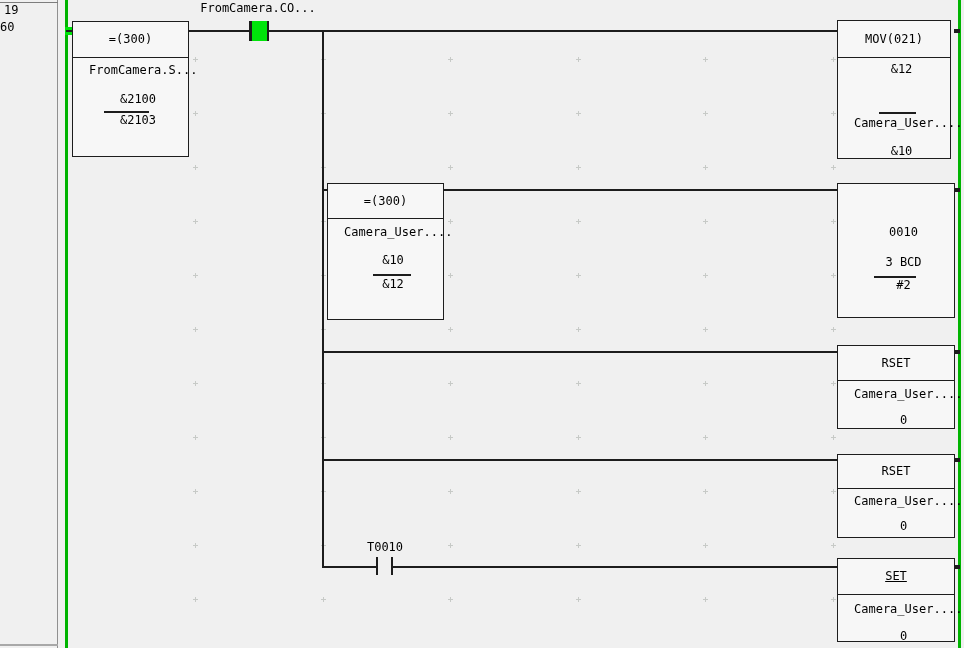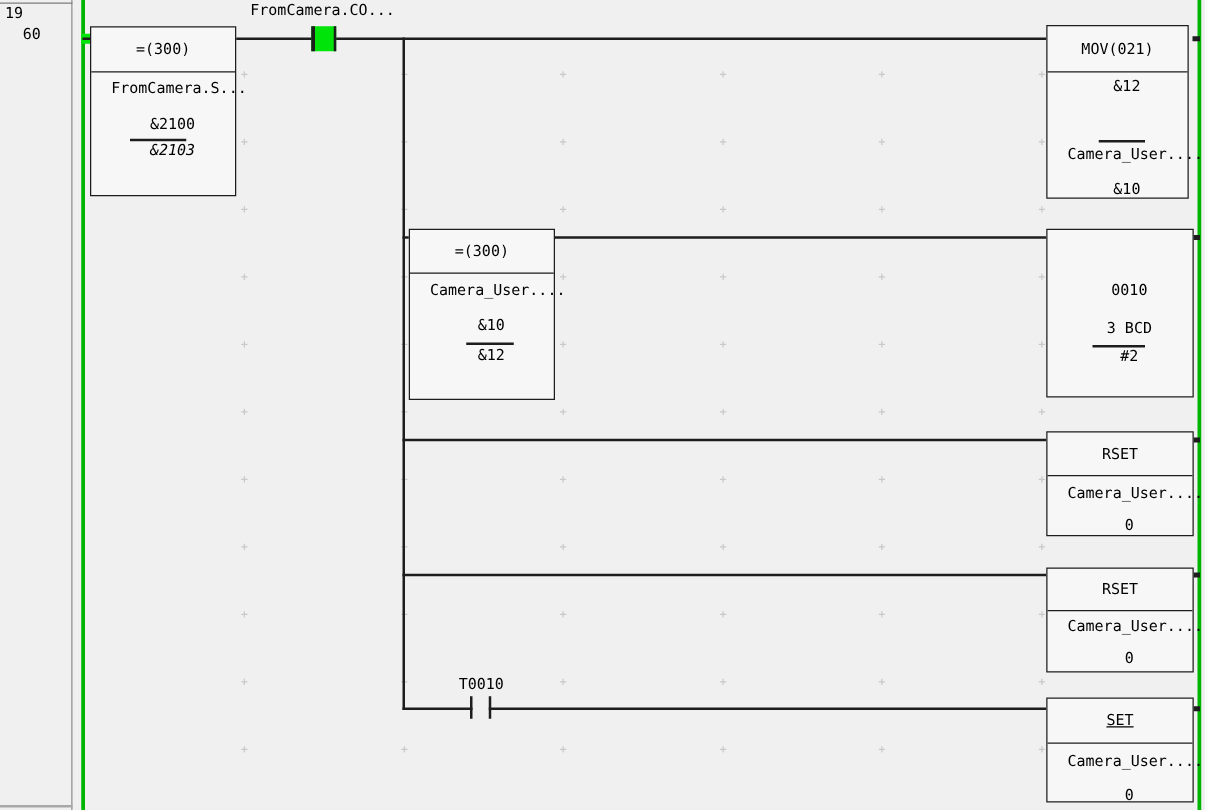--- a/index.html
+++ b/index.html
@@ -10,21 +10,21 @@
     font-size:12px;color:#000;
   }
   
   .margin{
     position:absolute;left:0;top:0;width:58px;height:648px;
     background:#f0f0f0;border-right:1.5px solid #909090;box-sizing:border-box;
   }
   .margin-top-border{position:absolute;left:0;top:2px;width:58px;height:1px;background:#7d7d7d;}
   .margin-bottom-border{position:absolute;left:0;top:644px;width:58px;height:1.5px;background:#a8a8a8;}
   .rung-number{position:absolute;left:4px;top:3px;line-height:14px;}
-  .step-number{position:absolute;left:0;top:20px;width:51px;text-align:center;line-height:14px;}
+  .step-number{position:absolute;left:0;top:20px;width:51px;text-align:left;line-height:14px;}
 
   .rail{position:absolute;top:0;width:2.5px;height:648px;}
   .grid-dot{position:absolute;width:5px;height:5px;
     background:
       linear-gradient(#c7cac7,#c7cac7) center/5px 1px no-repeat,
       linear-gradient(#c7cac7,#c7cac7) center/1px 5px no-repeat;}
   .wire{position:absolute;background:#1d1d1d;}
   .tick{position:absolute;background:#1d1d1d;}
   .stub{position:absolute;}
   .block{
@@ -127,21 +127,21 @@
       <div class="tick" style="left: 954px; top: 29px; width: 5.5px; height: 4px;"></div>
       <div class="tick" style="left: 954px; top: 188px; width: 5.5px; height: 4px;"></div>
       <div class="tick" style="left: 954px; top: 350px; width: 5.5px; height: 4px;"></div>
       <div class="tick" style="left: 954px; top: 458px; width: 5.5px; height: 4px;"></div>
       <div class="tick" style="left: 954px; top: 565px; width: 5.5px; height: 4px;"></div>
       <div class="block" style="left: 72px; top: 21px; width: 117px; height: 136px;">
         <div class="block-title" style="height: 36px;">=(300)</div>
         <div class="row-text left" style="top: 42px;">FromCamera.S...</div>
         <div class="row-text center" style="top: 71px;">&amp;2100</div>
         <div class="row-rule" style="top: 89px; left: 31px; width: 45px;"></div>
-        <div class="row-text center" style="top: 92px; font-style: italic;">&amp;2103</div>
+        <div class="row-text center" style="top: 92px;">&amp;2103</div>
       </div>
       <div class="block" style="left: 327px; top: 183px; width: 117px; height: 137px;">
         <div class="block-title" style="height: 35px;">=(300)</div>
         <div class="row-text left" style="top: 42px;">Camera_User....</div>
         <div class="row-text center" style="top: 70px;">&amp;10</div>
         <div class="row-rule" style="top: 90px; left: 45px; width: 38px;"></div>
         <div class="row-text center" style="top: 94px;">&amp;12</div>
       </div>
       <div class="block" style="left: 837px; top: 20px; width: 114px; height: 139px;">
         <div class="block-title" style="height: 37px;">MOV(021)</div>

